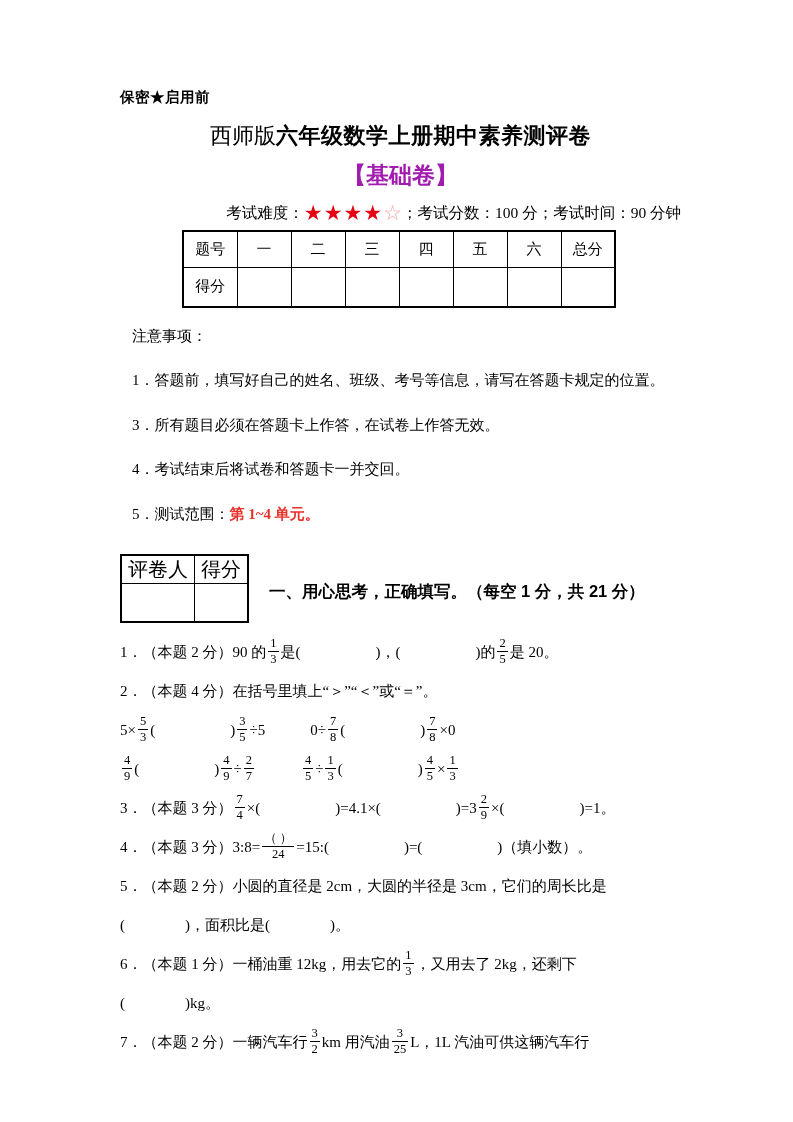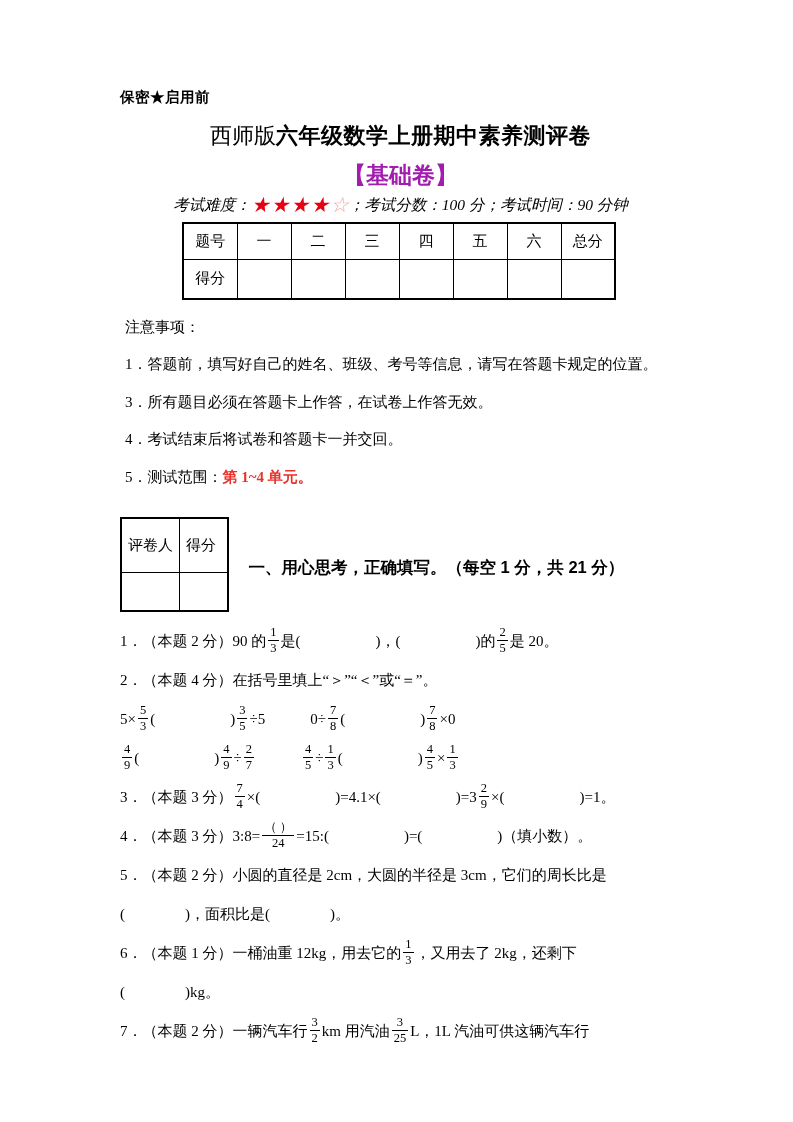--- a/index.html
+++ b/index.html
@@ -18,42 +18,42 @@
     font-family:"Liberation Sans", sans-serif; font-size:22px; line-height:30px;
     white-space:nowrap;
   }
   .exam-title .prefix { font-weight:normal; }
   .exam-title .main   { font-weight:bold; letter-spacing:0.5px; }
   .exam-subtitle {
     text-align:center; margin-top:9px;
     font-family:"Liberation Sans", sans-serif; font-weight:bold;
     font-size:23px; line-height:30px;
   }
-  .exam-meta { text-align:center; margin-top:4px; font-size:15.5px; line-height:22px; white-space:nowrap;font-style:italic; }
+  .exam-meta { text-align:right; margin-top:12px; font-size:15.5px; line-height:22px; white-space:nowrap; }
   .stars-filled { font-size:21px; letter-spacing:1px; vertical-align:-2px; }
   .star-empty   { font-size:21px; vertical-align:-2px; }
 
   table { border-collapse:collapse; }
   .score-table { margin:6px 0 0 62px; border:2px solid #000; }
   .score-table td {
     border:1px solid #000; text-align:center; vertical-align:middle;
     font-size:15px; padding:8px;
   }
   .score-table tr:first-child td { height:29px; width:54px; }
   .score-table tr:last-child  td { height:39px; }
 
   .notes { margin-top:11px; }
-  .note-line { margin:5px; line-height:32.5px; white-space:nowrap; }
+  .note-line { margin:12px; line-height:32.5px; white-space:nowrap; }
   .hl { color:var(--hl-red); font-weight:bold; }
 
   .section-head { display:flex; align-items:center; margin-top:24px; }
   .grader-table { border:2px solid #000; background:#fff; }
   .grader-table td {
-    border:1px solid #000; vertical-align:middle;
-    font-size:15px; padding:17px 6px;
+    border:1px solid #000; text-align:center; vertical-align:middle;
+    font-size:20px; padding:0 6px;
   }
   .grader-table tr:first-child td { height:28px; min-width:48px; }
   .grader-table tr:last-child  td { height:38px; }
   .section-title {
     font-family:"Liberation Sans", sans-serif; font-weight:bold;
     font-size:16.5px; margin-left:20px; margin-top:8px; white-space:nowrap;
   }
 
   .questions { margin-top:10px; }
   .question { margin:0; line-height:39px; white-space:nowrap;font-family:Liberation Serif, serif; }

